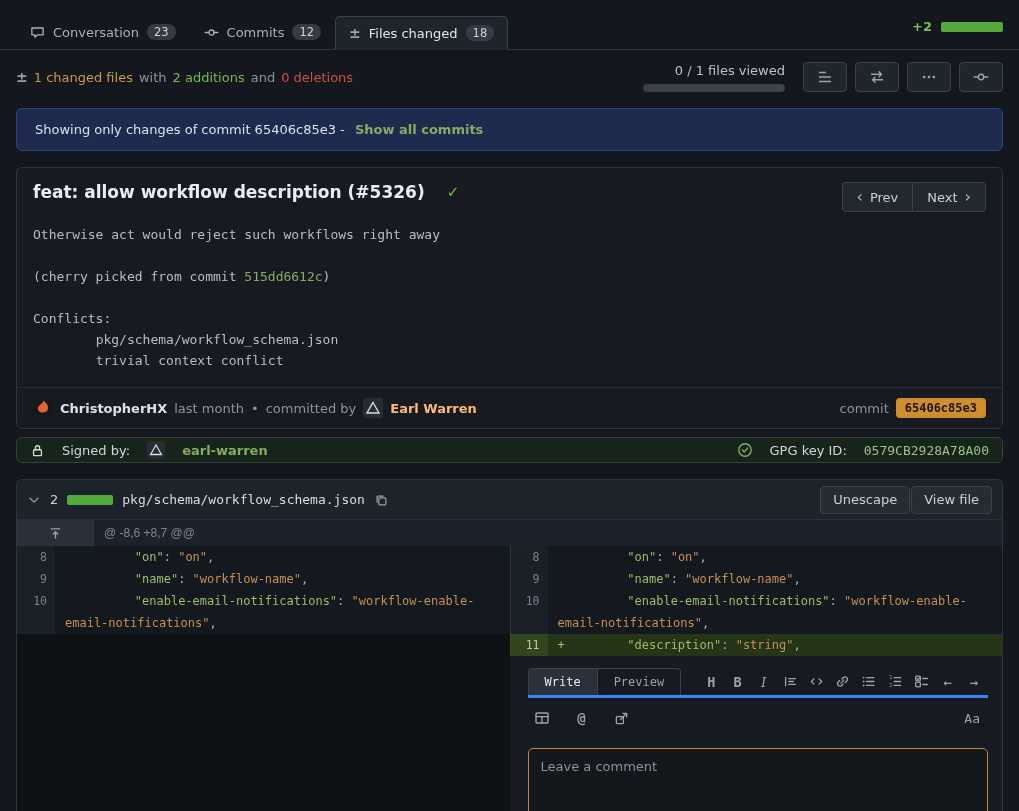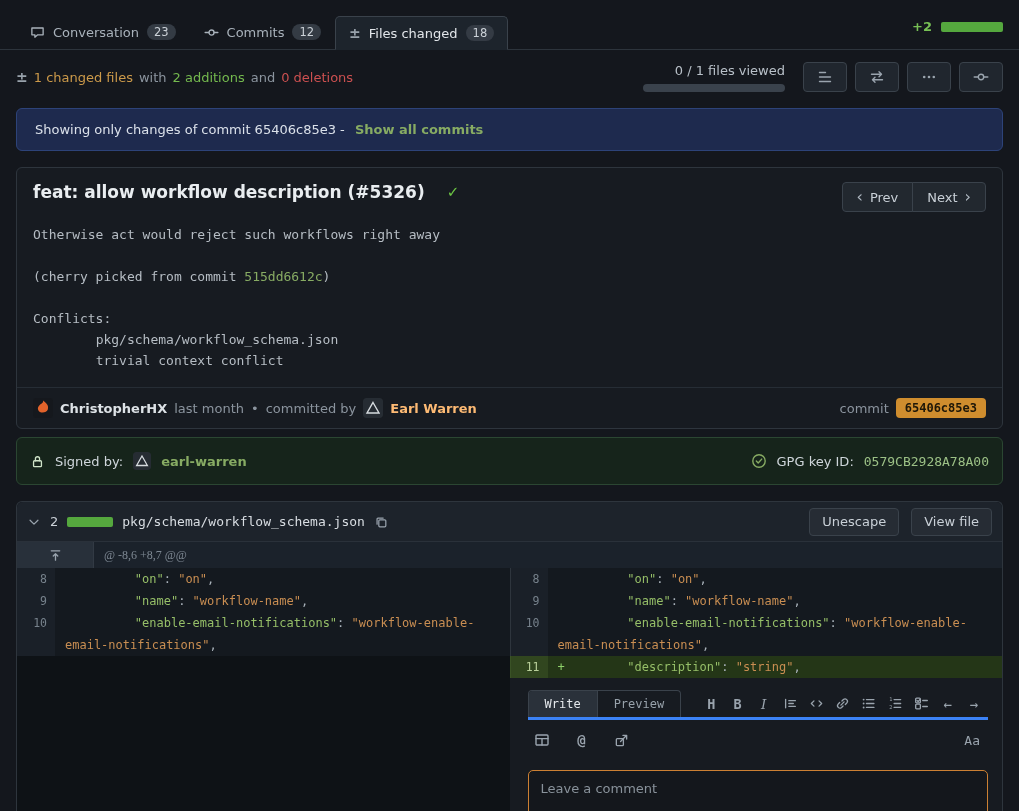--- a/index.html
+++ b/index.html
@@ -49,38 +49,38 @@
   .chev{font-size:16px;color:#aeb7c0;line-height:1}
   .msg{padding:10px 16px 16px;font-family:"DejaVu Sans Mono","Liberation Mono",monospace;font-size:13px;color:#b6bdc4}
   .msg>div{white-space:pre-wrap;min-height:21px;line-height:21px}
   .sha-link{color:#87ab63}
   .cfooter{display:flex;align-items:center;gap:7px;padding:10px 16px;border-top:1px solid #262d35}
   .av{width:20px;height:20px;border-radius:3px;overflow:hidden;flex:none}
   .av.small{width:18px;height:18px}
   .shabadge{font-family:"DejaVu Sans Mono","Liberation Mono",monospace;font-size:12px;font-weight:bold;background:#cf8d2e;color:#1e1708;padding:3px 9px;border-radius:4px}
 
   
-  .signedrow{margin:8px 16px 0;height:48px;display:flex;align-items:center;gap:10px;padding:0 13px;background:#16241b;border:1px solid #2b4632;border-radius:6px;color:#cfd6db}
+  .signedrow{margin:8px 16px 0;height:26px;display:flex;align-items:center;gap:17px;padding:0 13px;background:#16241b;border:1px solid #2b4632;border-radius:6px;color:#cfd6db}
   .locki{color:#cfe3c8}
   .signer{color:#87ab63;font-weight:700}
   .gpgkey{color:#9cc186}
   .sigspacer{margin-left:auto}
   .verif{color:#87ab63}
 
   
   .diffbox{margin:16px 16px 0;background:#171b21;border:1px solid #2e353d;border-bottom:none;border-radius:6px 6px 0 0}
   .fileheader{height:40px;display:flex;align-items:center;gap:9px;padding:0 10px;background:#1d232b;border-bottom:1px solid #2a313a;border-radius:6px 6px 0 0;color:#9aa4ae}
   .fcount{color:#ccd2d8}
   .fbar{width:46px;height:10px;background:#55a83e;border-radius:2px}
   .fpath{font-family:"DejaVu Sans Mono","Liberation Mono",monospace;color:#d8dde2}
-  .fbtns{margin-left:auto;display:flex;gap:12px}
+  .fbtns{margin-left:auto;display:flex;gap:1px}
   .fbtn{height:28px;padding:0 12px;background:#262c34;border:1px solid #3a424b;border-radius:4px;color:#c9d0d7}
   .hunkrow{display:flex;height:26px;background:#1b222b}
   .expander{width:77px;background:#28303a;border:none;border-right:1px solid #323a44;color:#9aa4ae;display:flex;align-items:center;justify-content:center;padding:0}
-  .hunktext{flex:1;line-height:26px;padding-left:10px;font-family:Liberation Serif, serif;font-size:12px;color:#7e8893}
+  .hunktext{flex:1;line-height:26px;padding-left:10px;font-family:Liberation Sans, sans-serif;font-size:12px;color:#7e8893}
 
   .diffgrid{display:grid;grid-template-columns:38px minmax(0,1fr) 38px minmax(0,1fr);font-family:"DejaVu Sans Mono","Liberation Mono",monospace;font-size:12px}
   .gut{background:#1a2028;color:#77828c;text-align:right;padding:0 8px 0 0;line-height:22px;font-size:11.5px}
   .gut.new{border-left:1px solid #2e353d}
   .code{background:#14191f;line-height:22px;padding:0 8px 0 10px;white-space:pre-wrap;color:#a9b2ba}
   .sign{display:inline-block;width:12px;color:#8fd16a}
   .tk{color:#96bf68}
   .tv{color:#c98e52}
   .gut.addg{background:#31461f;color:#bad09b;border-left-color:#3a5226}
   .code.addc{background:#243617}

